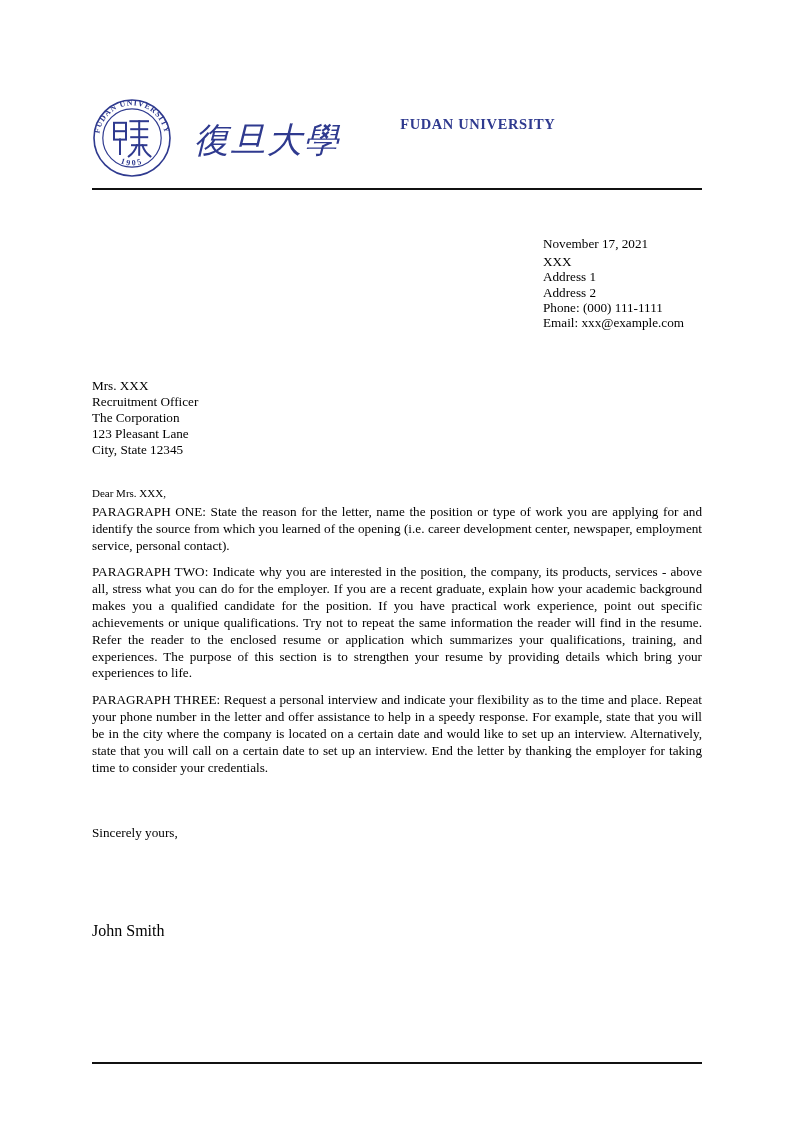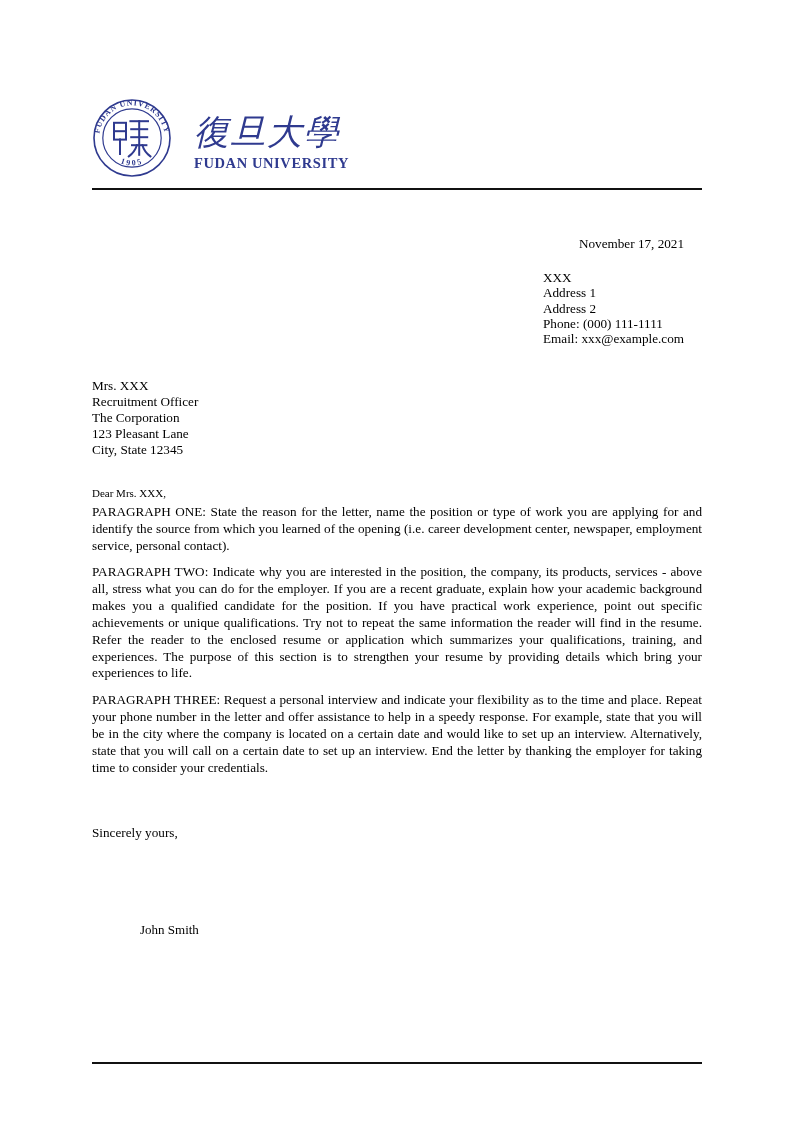--- a/index.html
+++ b/index.html
@@ -29,21 +29,21 @@
   }
   .seal {
     width: 80px;
     height: 80px;
     flex: 0 0 80px;
     display: block;
   }
   .wordmark {
     margin-left: 22px;
     display: flex;
-    flex-direction: column;
+    flex-direction: row;
     align-items: flex-start;
     justify-content: center;
     padding-top: 4px;
   }
   .cn-name {
     display: block;
     height: 46px;
     margin-bottom: 1px;
   }
   .en-name {
@@ -68,21 +68,21 @@
 
   
   .sender-block {
     position: absolute;
     left: 543px;
     top: 236px;
     font-size: 13.2px;
     line-height: 1.155;
     white-space: nowrap;
   }
-  .sender-block .date-line { margin-bottom: 19px; text-align: right; }
+  .sender-block .date-line { margin-bottom: 3px; }
   .sender-block .line { display: block; }
 
   .recipient-block {
     position: absolute;
     left: 92px;
     top: 378px;
     font-size: 13.2px;
     line-height: 1.21;
   }
   .recipient-block .line { display: block; }
@@ -112,22 +112,21 @@
   .closing {
     position: absolute;
     left: 92px;
     top: 825px;
     font-size: 13.2px;
   }
   .signature {
     position: absolute;
     left: 92px;
     top: 922px;
-    font-size: 13px;
-    margin-left: 48px;
+    font-size: 16px;
   }
 </style>
 </head>
 <body>
 
 <div class="page">
 
   <div class="letterhead">
 
     <svg class="seal" viewBox="0 0 200 200" aria-hidden="true">

